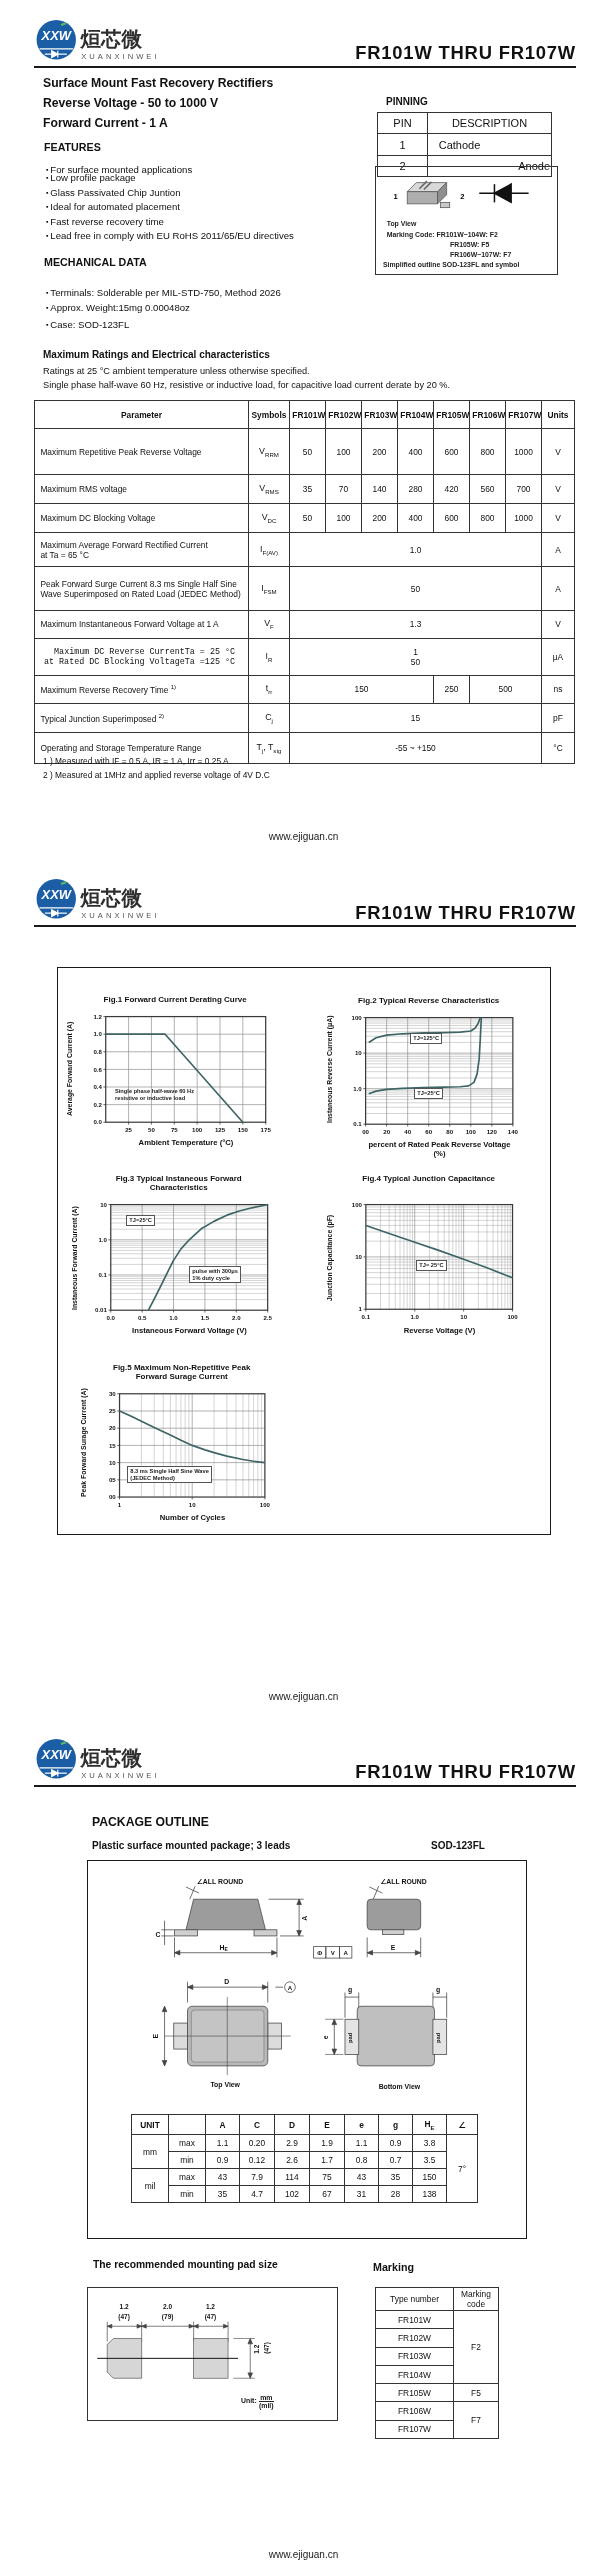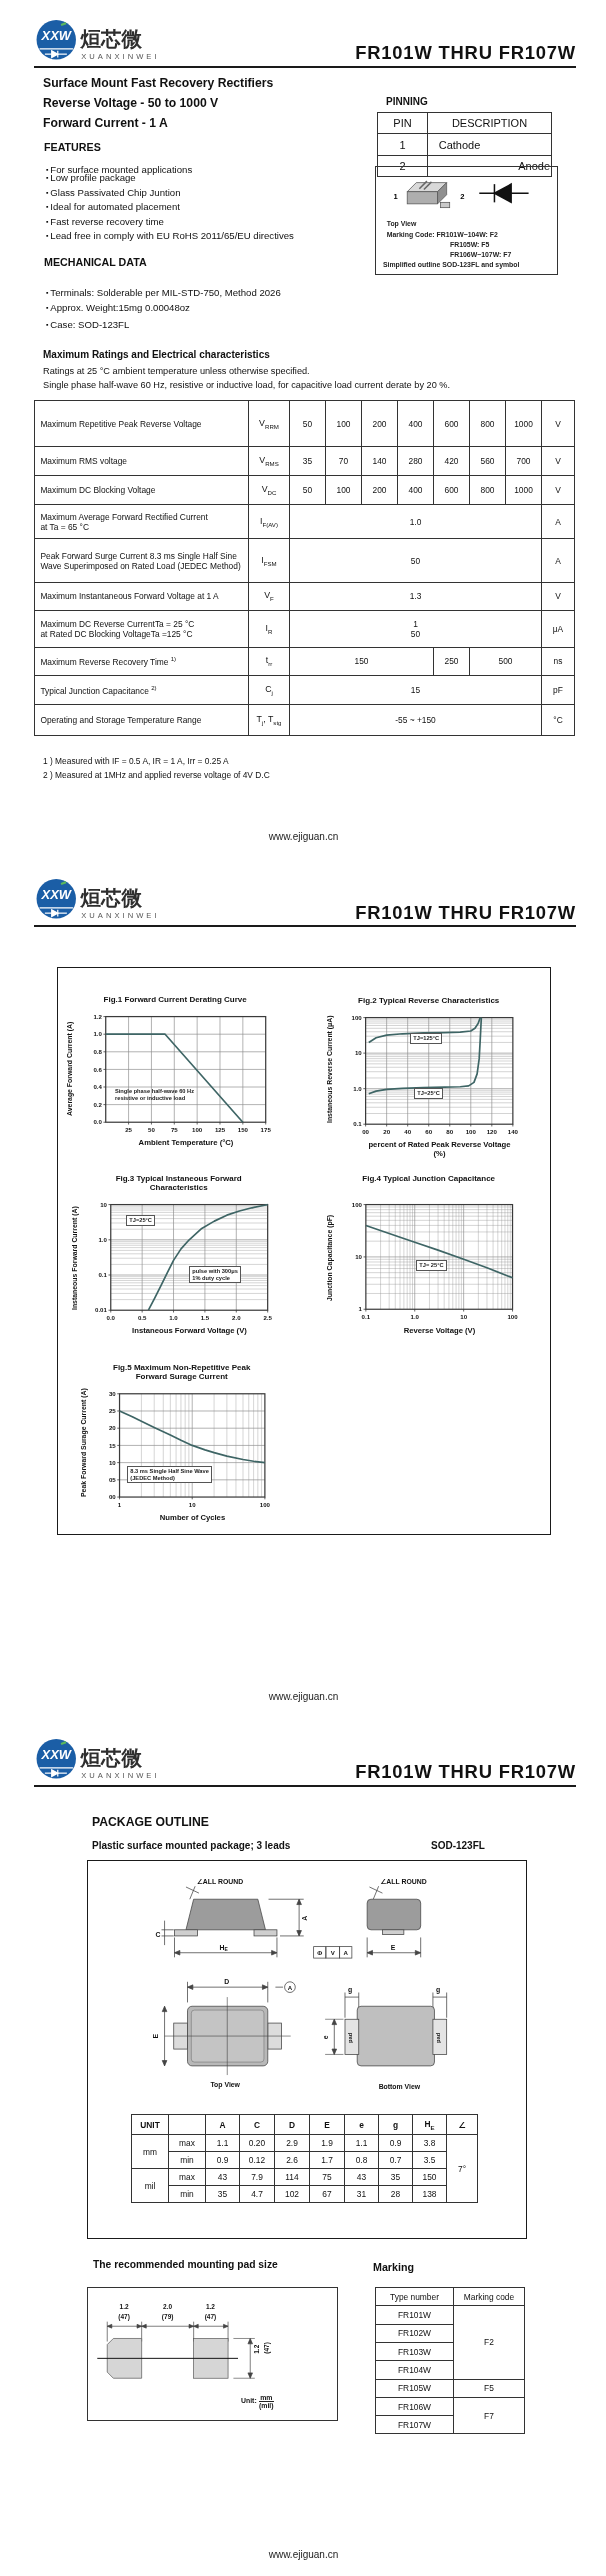--- a/index.html
+++ b/index.html
@@ -25,24 +25,24 @@
   .pin-t{width:175px;font-size:11px;padding-left:8px;}
   .pin-t th,.pin-t td{border:1.1px solid #333;text-align:center;height:18.4px;font-weight:normal;}
   .pin-t th{font-weight:normal;}
   .ratings{width:540px;font-size:8.4px;table-layout:fixed;}
   .ratings th,.ratings td{border:1.1px solid #333;text-align:center;padding:0.8px 2.3px;overflow:hidden;}
   .ratings .pl{text-align:left;padding-left:5.4px;}
   .ratings th{font-size:8.4px;}
   .sym{font-size:8.8px;}
   sub{font-size:6.1px;}
   sup{font-size:6.1px;}
-  .sp{display:flex;justify-content:flex-start;padding-right:10.7px;}
+  .sp{display:flex;justify-content:flex-end;padding-right:10.7px;font-family:Liberation Mono, monospace;}
   .dims{width:344px;font-size:8.4px;table-layout:fixed;}
   .dims th,.dims td{border:0.9px solid #333;text-align:center;height:16px;padding:0;}
-  .mark-t{width:150px;font-size:8.4px;}
+  .mark-t{width:124px;font-size:8.4px;}
   .mark-t th,.mark-t td{border:0.9px solid #333;text-align:center;height:15.3px;font-weight:normal;}
   
   .box{border:1.1px solid #333;}
   .bigbox{border:1.5px solid #1a1a1a;}
   
   .fig{position:absolute;}
   .ftitle{position:absolute;text-align:center;font-weight:bold;font-size:8px;line-height:9.2px;}
   .xlab{position:absolute;text-align:center;font-weight:bold;font-size:7.7px;}
   .ylab{position:absolute;writing-mode:vertical-rl;transform:rotate(180deg);text-align:center;
         font-weight:bold;font-size:6.9px;white-space:nowrap;}
@@ -143,20 +143,32 @@
   <div class="abs cond" style="left:43px;top:380px;">Single phase half-wave 60 Hz, resistive or inductive load, for capacitive load current derate by 20 %.</div>
 
   <table class="ratings abs" style="left:34px;top:400px;">
     <colgroup>
         <col style="width:214px">
         <col style="width:41px">
         <col span="7" style="width:36px">
         <col style="width:33px">
       </colgroup>
     <tbody>
+        <tr style="height:28px;">
+      <th>Parameter</th>
+      <th>Symbols</th>
+      <th>FR101W</th>
+          <th>FR102W</th>
+          <th>FR103W</th>
+          <th>FR104W</th>
+          <th>FR105W</th>
+          <th>FR106W</th>
+          <th>FR107W</th>
+      <th>Units</th>
+    </tr>
     <tr style="height:46px;">
       <td class="pl">Maximum Repetitive Peak Reverse Voltage</td>
       <td class="sym"><span>V</span><sub>RRM</sub></td>
       <td>50</td>
           <td>100</td>
           <td>200</td>
           <td>400</td>
           <td>600</td>
           <td>800</td>
           <td>1000</td>
@@ -227,21 +239,21 @@
     </tr>
     <tr style="height:28px;">
       <td class="pl"><span>Maximum Reverse Recovery Time</span> <sup>1)</sup></td>
       <td class="sym"><span>t</span><sub>rr</sub></td>
       <td colspan="4">150</td>
       <td>250</td>
       <td colspan="2">500</td>
       <td>ns</td>
     </tr>
     <tr style="height:29px;">
-      <td class="pl"><span>Typical Junction Capacitance</span> <sup>2)</sup></td>
+      <td class="pl"><span>Typical Junction Superimposed</span> <sup>2)</sup></td>
       <td class="sym"><span>C</span><sub>j</sub></td>
       <td colspan="7">15</td>
       <td>pF</td>
     </tr>
     <tr style="height:31px;">
       <td class="pl">Operating and Storage Temperature Range</td>
       <td class="sym"><span>T</span><sub>j</sub><span>, T</span><sub>stg</sub></td>
       <td colspan="7">-55 ~ +150</td>
       <td>°C</td>
     </tr>

